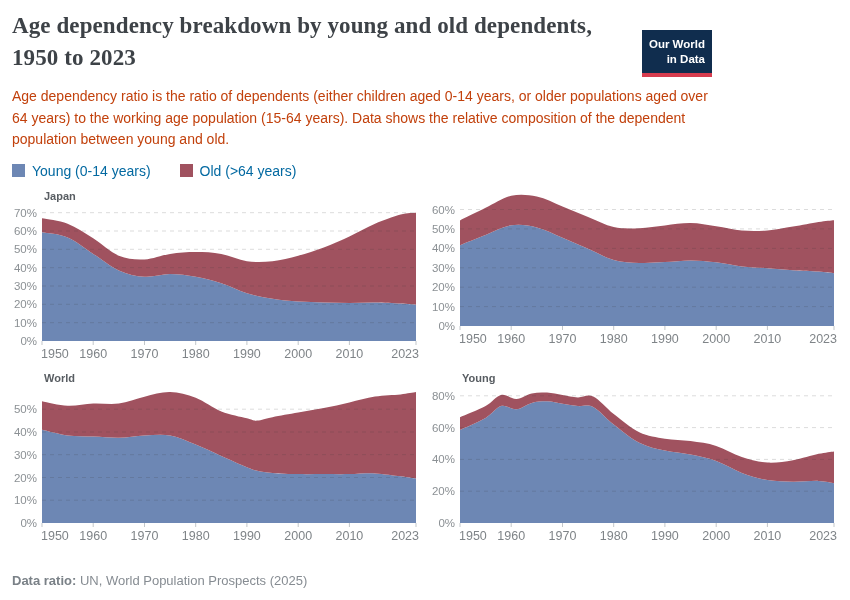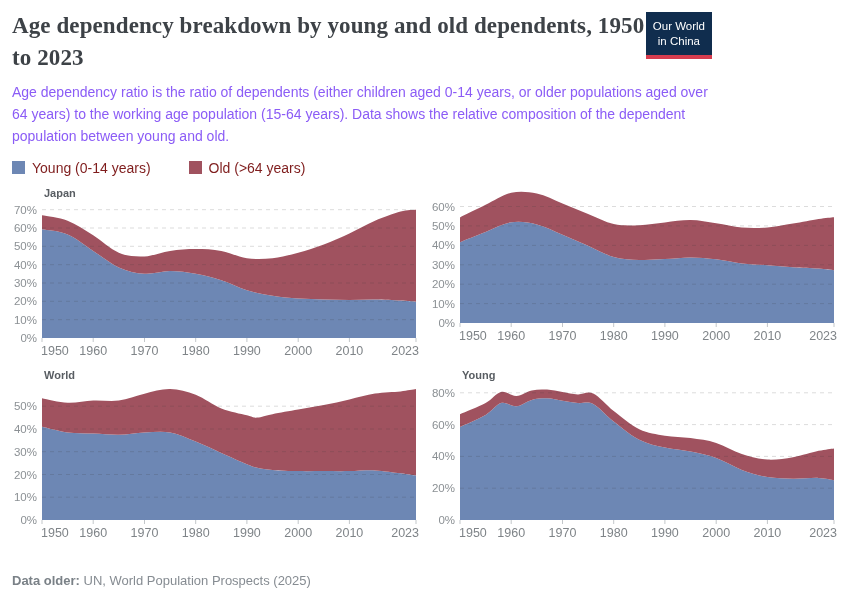--- a/index.html
+++ b/index.html
@@ -3,27 +3,27 @@
 <meta charset="utf-8">
 <style>
   * { margin:0; padding:0; box-sizing:border-box; }
   html,body { background:#fff; }
   body { width:850px; height:600px; font-family:"Liberation Sans", sans-serif; overflow:hidden; }
   .page { width:724px; height:600px; padding:10px 12px 12px; display:flex; flex-direction:column; }
 
   .title-row { display:flex; justify-content:space-between; align-items:flex-start; }
   h1.title { font-family:"Liberation Serif", serif; font-weight:700; font-size:23px; line-height:1.38;
              color:#3d4247; max-width:726px; letter-spacing:0.1px; }
-  .logo { color:#fff; text-align:center; font-size:11.5px; font-weight:400; line-height:1.3;
-          padding:7px 7px 6px; margin-top:2px; white-space:nowrap; }
+  .logo { color:#fff; text-align:right; font-size:11.5px; font-weight:700; line-height:1.3;
+          padding:7px 7px 6px; margin-top:20px; white-space:nowrap; }
   .logo span { display:block; }
 
-  .subtitle { margin-top:9px; font-size:14px; line-height:1.55; color:#8b5cf6; max-width:824px; }
-
-  .legend { display:flex; gap:38px; margin-top:12px; font-size:14px; color:#7f1d1d; align-items:center; }
+  .subtitle { margin-top:9px; font-size:14px; line-height:1.55; color:#c2410c; max-width:824px; }
+
+  .legend { display:flex; gap:29px; margin-top:12px; font-size:14px; color:#0369a1; align-items:center; }
   .legend-item { display:flex; align-items:center; gap:7px; }
   .swatch { width:13px; height:13px; display:inline-block; }
 
   .grid { display:grid; grid-template-columns:408px 408px; column-gap:10px; row-gap:9px; margin-top:11px; }
   .panel-title { font-size:11px; font-weight:700; color:#585d62; margin:0 0 3px 32px; }
   svg.chart { display:block; overflow:visible; }
   .ylab { font-size:11.5px; fill:#8b9094; text-anchor:end; font-family:"Liberation Sans",sans-serif; }
   .xlab { font-size:12.5px; fill:#7f8488; font-family:"Liberation Sans",sans-serif; }
 
   .footer { margin-top:auto; display:flex; justify-content:space-between; align-items:baseline;
@@ -34,21 +34,21 @@
 </head>
 <body>
 
 <div class="page">
 
   <header>
     <div class="title-row">
       <h1 class="title">Age dependency breakdown by young and old dependents, 1950 to 2023</h1>
       <div class="logo" style="background: rgb(16, 45, 78); border-bottom: 4px solid rgb(215, 60, 78);">
         <span>Our World</span>
-        <span>in China</span>
+        <span>in Data</span>
       </div>
     </div>
     <p class="subtitle">Age dependency ratio is the ratio of dependents (either children aged 0-14 years, or older populations aged over 64 years) to the working age population (15-64 years). Data shows the relative composition of the dependent population between young and old.</p>
     <div class="legend">
       <div class="legend-item">
         <span class="swatch" style="background: rgb(109, 135, 180);"></span>
         <span>Young (0-14 years)</span>
       </div>
       <div class="legend-item">
         <span class="swatch" style="background: rgb(160, 82, 95);"></span>
@@ -193,16 +193,16 @@
           <text class="xlab" text-anchor="middle" x="286.2" y="153">2000</text>
           <line x1="337.4" x2="337.4" y1="136" y2="140" stroke="#c3c7ca" stroke-width="1"></line>
           <text class="xlab" text-anchor="middle" x="337.4" y="153">2010</text>
           <line x1="404.0" x2="404.0" y1="136" y2="140" stroke="#c3c7ca" stroke-width="1"></line>
           <text class="xlab" text-anchor="end" x="407.0" y="153">2023</text>
         </svg>
     </section>
   </main>
 
   <div class="footer">
-    <div><b>Data older:</b><span> UN, World Population Prospects (2025)</span></div>
+    <div><b>Data ratio:</b><span> UN, World Population Prospects (2025)</span></div>
   </div>
 
 </div>
 
 </body></html>

